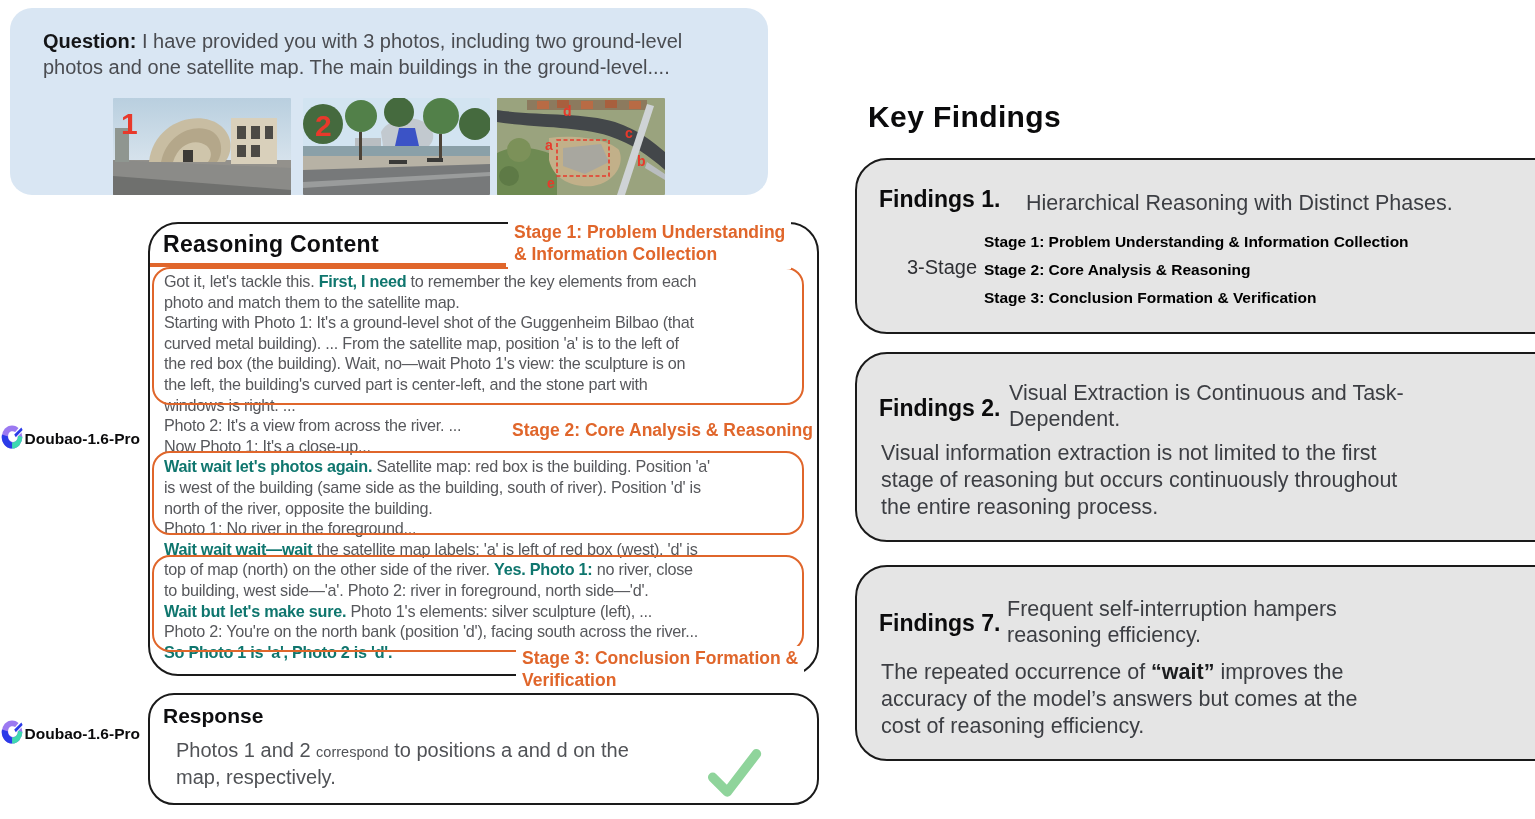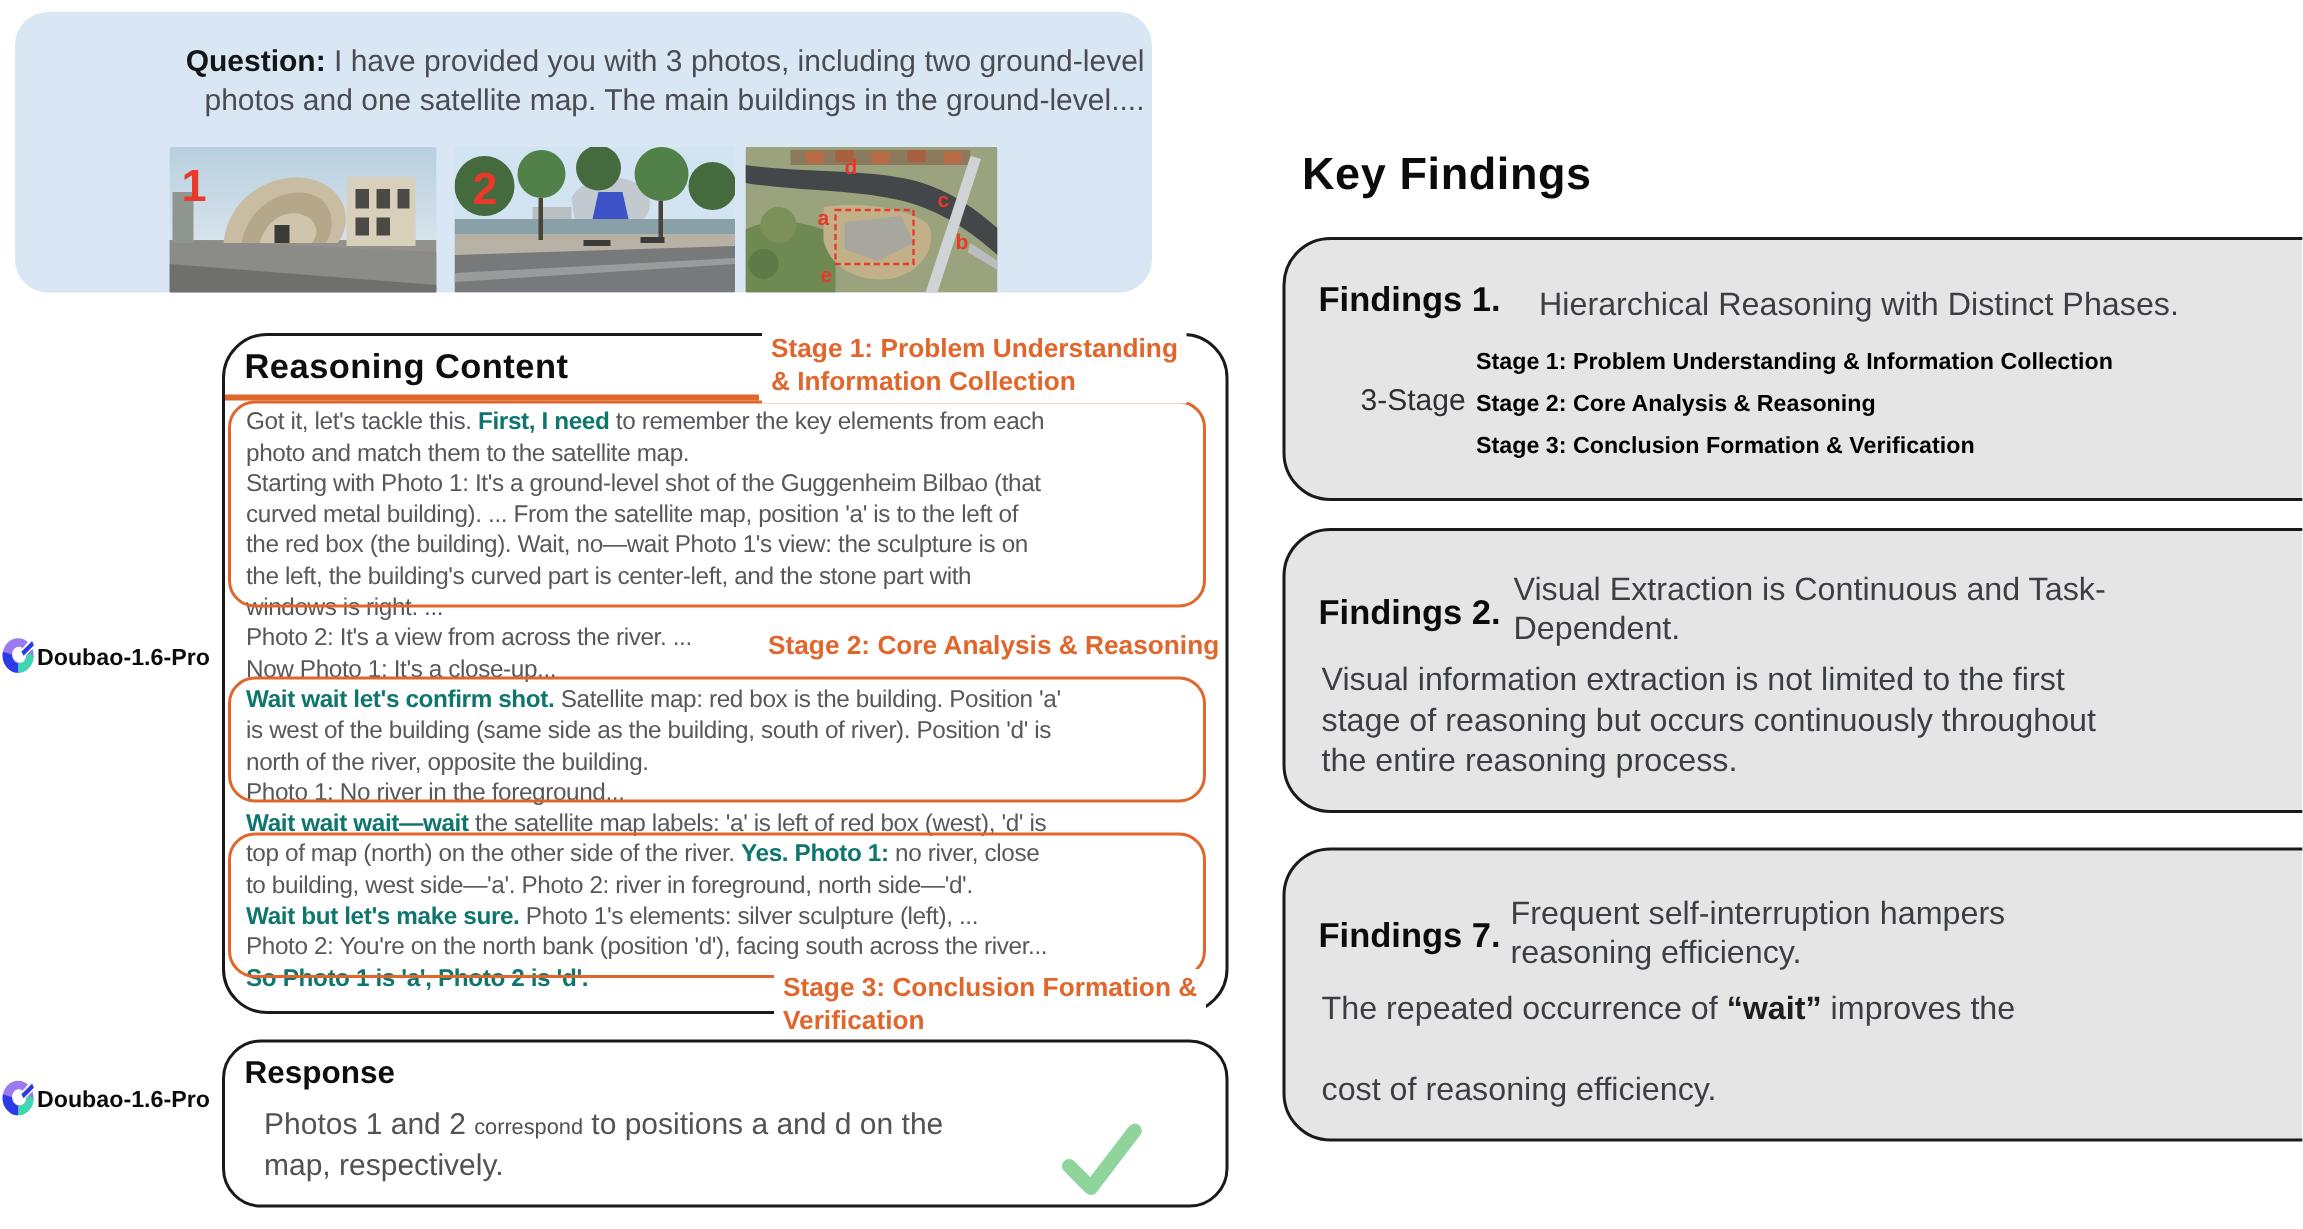--- a/index.html
+++ b/index.html
@@ -1,21 +1,21 @@
 <!DOCTYPE html>
 <html><head>
 <meta charset="utf-8">
 <style>
   html,body{margin:0;padding:0;background:#fff;}
   .canvas{position:relative;width:1535px;height:819px;background:#ffffff;
           font-family:"Liberation Sans",sans-serif;overflow:hidden;}
 
   
   .qbox{position:absolute;left:10px;top:8px;width:758px;height:187px;
-        background:#D9E6F3;border-radius:22px;text-align:right;}
+        background:#D9E6F3;border-radius:22px;}
   .qtext{position:absolute;left:33px;top:20px;width:720px;font-size:20px;
          line-height:26px;color:#4a4c51;white-space:nowrap;}
   .qtext .b{font-weight:bold;color:#141517;}
   .photo{position:absolute;top:90px;height:97px;}
   .photo svg{display:block;border-radius:1px;}
   #p1{left:103px;width:178px;} #p2{left:293px;width:187px;} #p3{left:487px;width:168px;}
 
   
   .blackbox{position:absolute;border:2.5px solid #1a1a1a;border-radius:30px;background:#fff;}
   #rbox{left:148px;top:222px;width:667px;height:450px;}
@@ -165,21 +165,21 @@
   <div class="rlines">
       <div class="rline"><span>Got it, let's tackle this. </span><span class="b">First, I need</span><span> to remember the key elements from each</span></div>
       <div class="rline"><span>photo and match them to the satellite map.</span></div>
       <div class="rline"><span>Starting with Photo 1: It's a ground-level shot of the Guggenheim Bilbao (that</span></div>
       <div class="rline"><span>curved metal building). ... From the satellite map, position 'a' is to the left of</span></div>
       <div class="rline"><span>the red box (the building). Wait, no—wait Photo 1's view: the sculpture is on</span></div>
       <div class="rline"><span>the left, the building's curved part is center-left, and the stone part with</span></div>
       <div class="rline"><span>windows is right. ...</span></div>
       <div class="rline"><span>Photo 2: It's a view from across the river. ...</span></div>
       <div class="rline"><span>Now Photo 1: It's a close-up...</span></div>
-      <div class="rline"><span class="b">Wait wait let's confirm shot.</span><span> Satellite map: red box is the building. Position 'a'</span></div>
+      <div class="rline"><span class="b">Wait wait let's photos again.</span><span> Satellite map: red box is the building. Position 'a'</span></div>
       <div class="rline"><span>is west of the building (same side as the building, south of river). Position 'd' is</span></div>
       <div class="rline"><span>north of the river, opposite the building.</span></div>
       <div class="rline"><span>Photo 1: No river in the foreground...</span></div>
       <div class="rline"><span class="b">Wait wait wait—wait</span><span> the satellite map labels: 'a' is left of red box (west), 'd' is</span></div>
       <div class="rline"><span>top of map (north) on the other side of the river. </span><span class="b">Yes. Photo 1:</span><span> no river, close</span></div>
       <div class="rline"><span>to building, west side—'a'. Photo 2: river in foreground, north side—'d'.</span></div>
       <div class="rline"><span class="b">Wait but let's make sure.</span><span> Photo 1's elements: silver sculpture (left), ...</span></div>
       <div class="rline"><span>Photo 2: You're on the north bank (position 'd'), facing south across the river...</span></div>
       <div class="rline"><span class="b">So Photo 1 is 'a', Photo 2 is 'd'.</span></div>
     </div>
@@ -234,16 +234,16 @@
 
   <div class="fbox" id="f2">
     <div class="flabel" style="left:22px;top:41px;">Findings 2.</div>
     <div class="fhead" style="left:152px;top:26px;"><span>Visual Extraction is Continuous and Task-</span><br><span>Dependent.</span></div>
     <div class="fbody" style="left:24px;top:86px;"><span>Visual information extraction is not limited to the first</span><br><span>stage of reasoning but occurs continuously throughout</span><br><span>the entire reasoning process.</span></div>
   </div>
 
   <div class="fbox" id="f3">
     <div class="flabel" style="left:22px;top:43px;">Findings 7.</div>
     <div class="fhead" style="left:150px;top:29px;"><span>Frequent self-interruption hampers</span><br><span>reasoning efficiency.</span></div>
-    <div class="fbody" style="left:24px;top:92px;"><span>The repeated occurrence of </span><span class="b">“wait”</span><span> improves the</span><br><br><span>cost of reasoning efficiency.</span></div>
+    <div class="fbody" style="left:24px;top:92px;"><span>The repeated occurrence of </span><span class="b">“wait”</span><span> improves the</span><br><span>accuracy of the model’s answers but comes at the</span><br><span>cost of reasoning efficiency.</span></div>
   </div>
 
 </div>
 
 </body></html>

